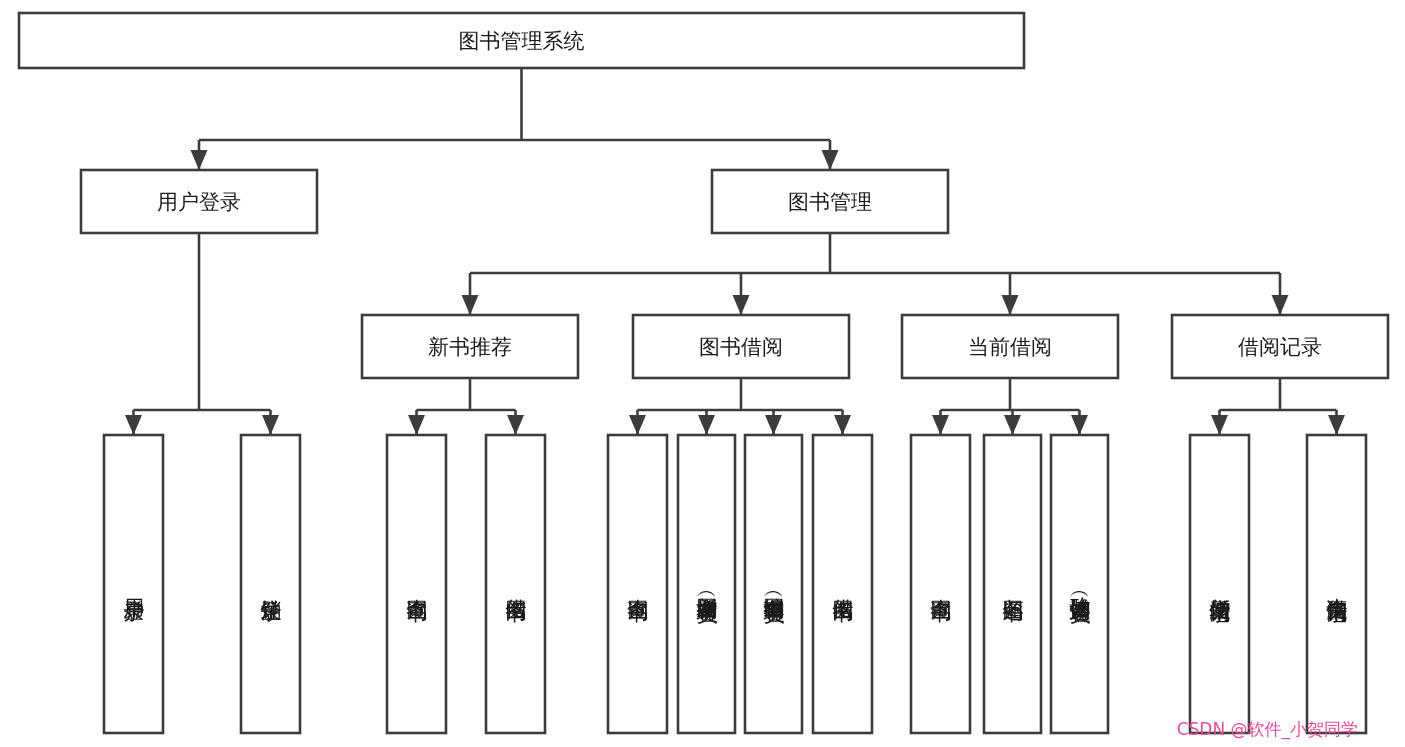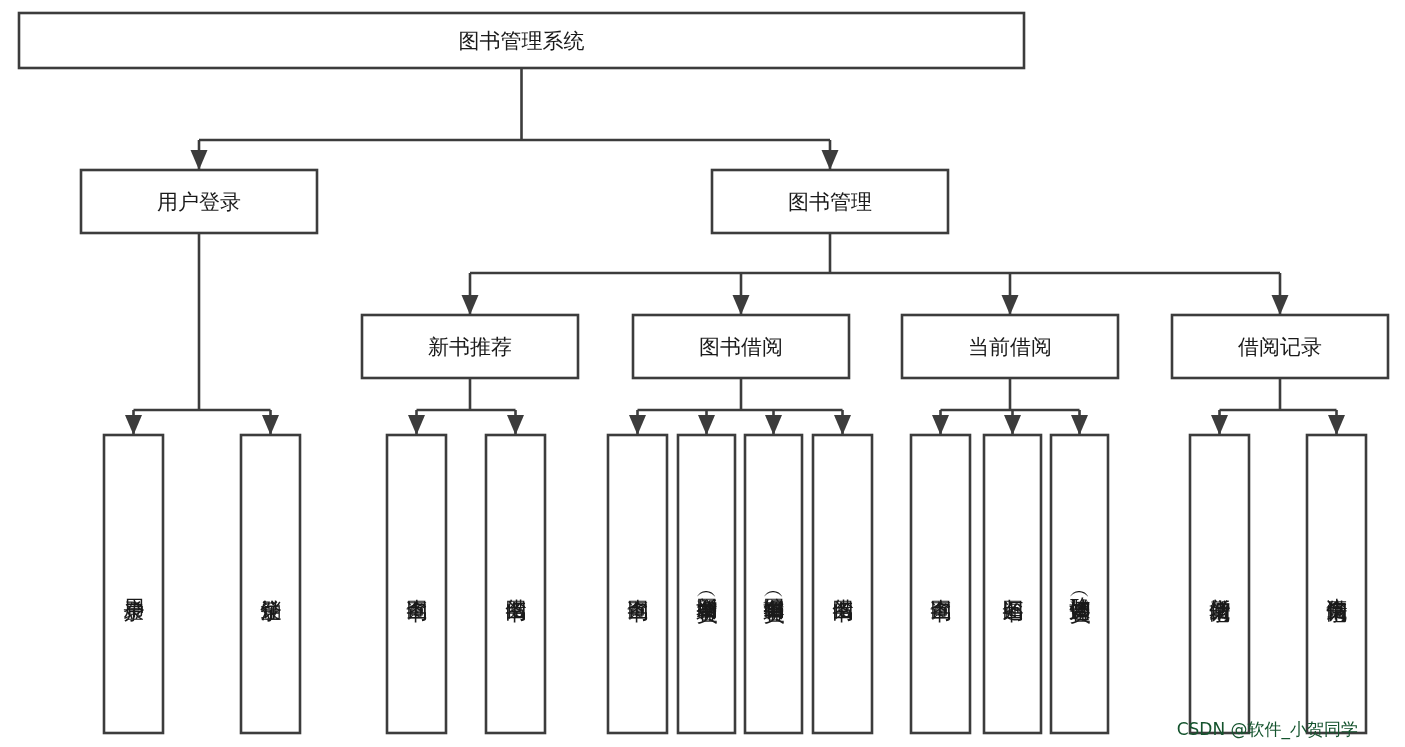--- a/index.html
+++ b/index.html
@@ -64,21 +64,21 @@
     letter-spacing: 1px;
     white-space: nowrap;
     pointer-events: none;
   }
   .watermark {
     position: absolute;
     right: 10px;
     bottom: 6px;
     font-family: "DejaVu Sans", "Liberation Sans", sans-serif;
     font-size: 17px;
-    color: #14532d;
+    color: #ec4899;
     white-space: nowrap;
   }
 </style>
 </head>
 <body>
 
 <div id="diagram-root">
 
   <svg id="flowchart" viewBox="0 0 1405 747">
     <g id="connectors-layer">

